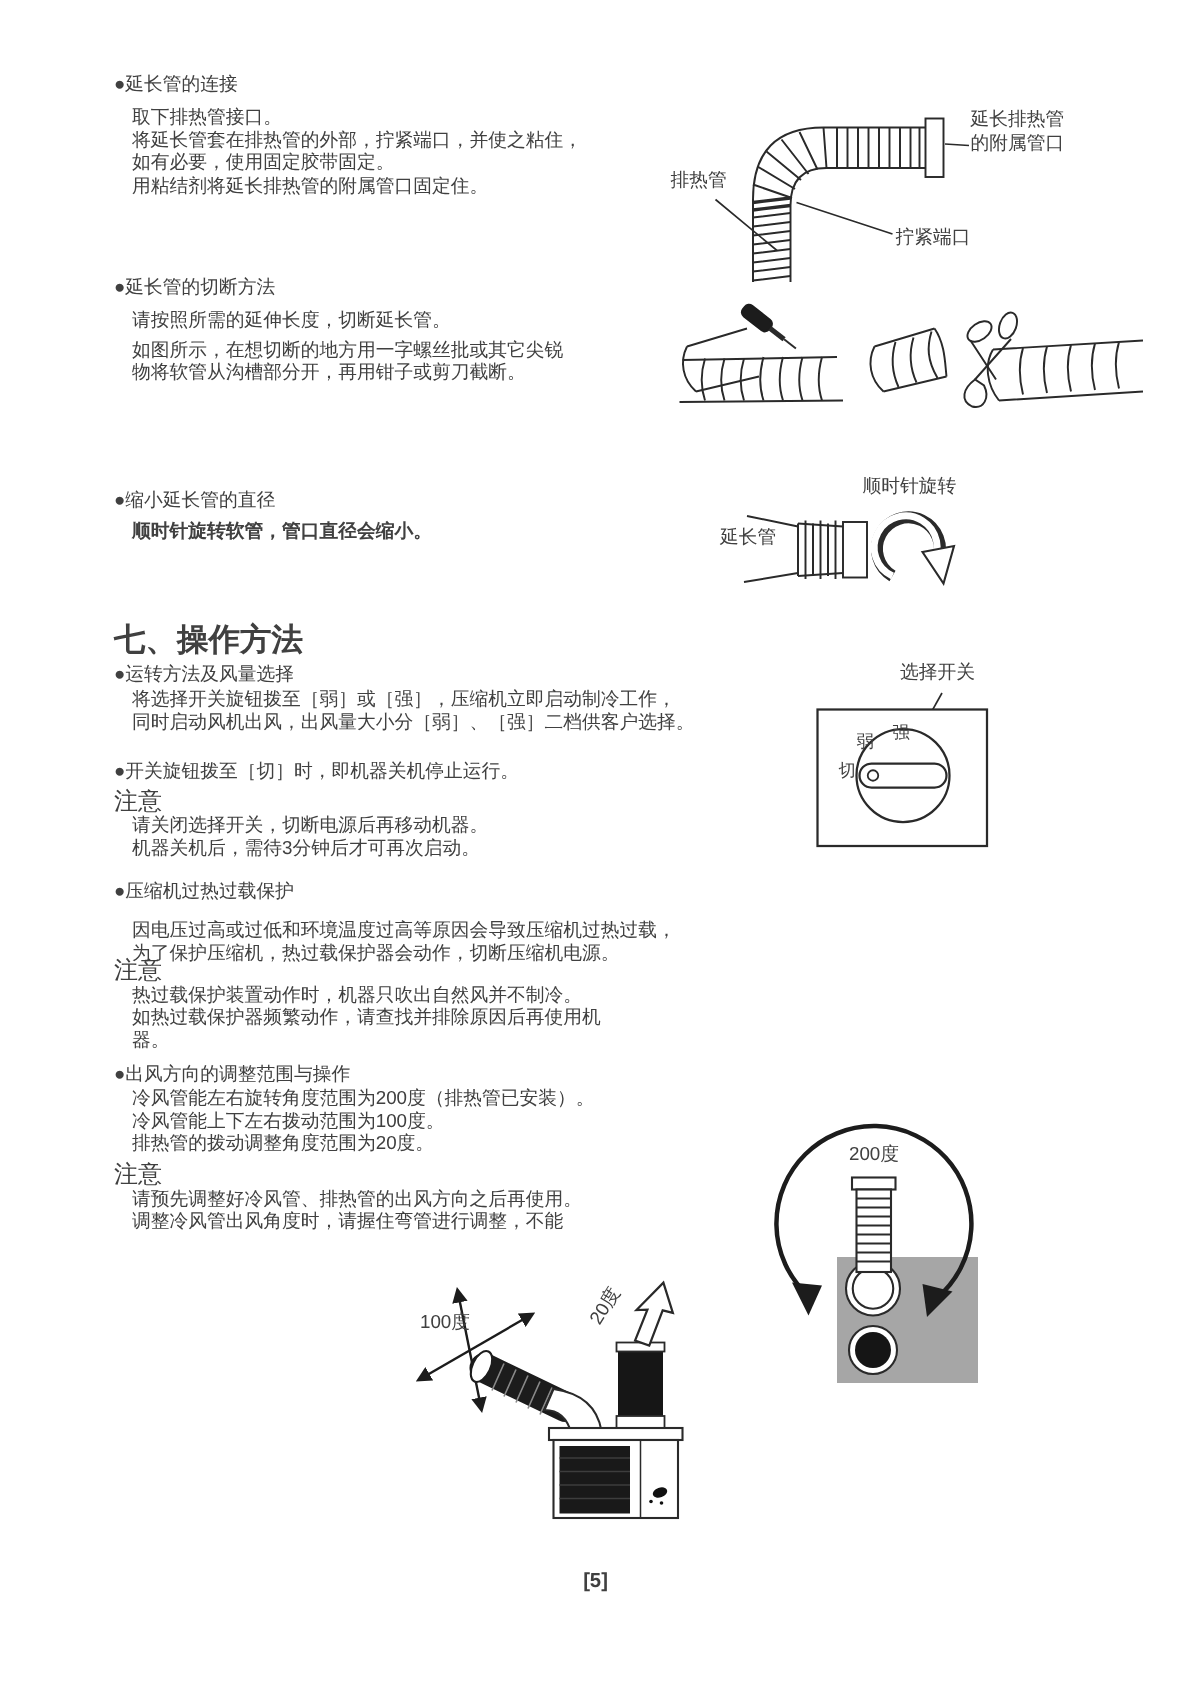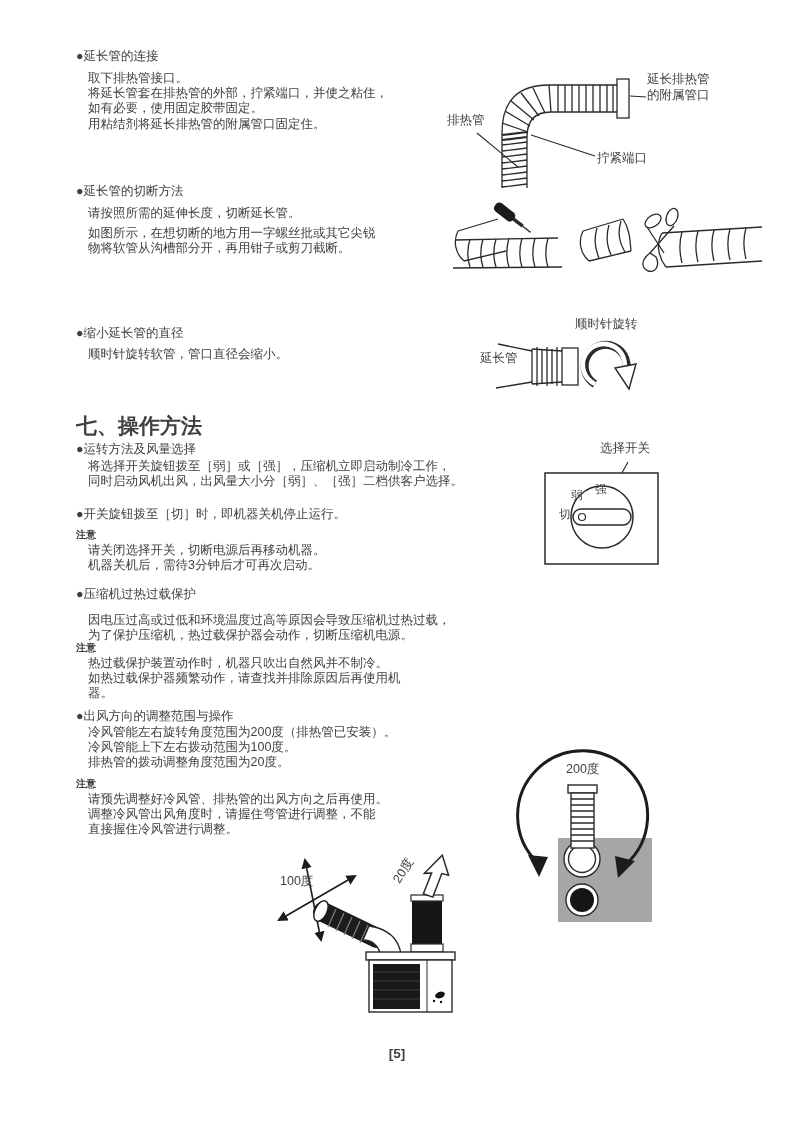--- a/index.html
+++ b/index.html
@@ -6,21 +6,21 @@
   .page{
     position:relative;width:794px;height:1122px;background:#ffffff;
     font-family:"Liberation Sans","DejaVu Sans",sans-serif;color:#404040;
     overflow:hidden;
   }
   .tblock{position:absolute;left:76px;}
   .stitle{font-size:12.5px;line-height:16px;white-space:nowrap;}
   .line{font-size:12.5px;line-height:15.2px;white-space:nowrap;}
   .indent{margin-left:12px;}
   .gap{margin-top:5px;}
-  .notice{font-weight:bold;font-size:10px;line-height:16px;}
+  .notice{font-weight:normal;font-size:16px;line-height:16px;}
   .h1{font-size:21px;font-weight:bold;white-space:nowrap;}
   .diagram{position:absolute;}
   .diagram svg{position:absolute;left:0;top:0;}
   .dlabel{position:absolute;font-size:12.5px;line-height:16px;white-space:nowrap;}
   .dlabel.small{font-size:11.5px;}
   .pageno{position:absolute;left:0;right:0;top:1046px;text-align:center;
     font-size:13.5px;font-weight:bold;}
   .rot20{transform:rotate(-58deg);transform-origin:left bottom;}
 </style>
 </head>
@@ -96,21 +96,21 @@
         <g>
           <path d="M212,38 L312,32 M216,72 L312,66 M212,38 C206,48 208,62 216,72"></path>
           <path d="M232,37 C229,47 229,56 232,68 M248,36 C245,46 245,55 248,67 M264,35 C261,45 261,54 264,66 M280,34 C277,44 277,53 280,65 M296,33 C293,43 293,52 296,64"></path>
         </g>
       </g>
     </svg>
   </div>
 
   <div class="tblock" style="top:325px;">
     <div class="stitle">●缩小延长管的直径</div>
-    <div class="indent" style="margin-top:6px;">
+    <div class="indent" style="margin-top:6px;font-weight:bold;">
       <div class="line">顺时针旋转软管，管口直径会缩小。</div>
     </div>
   </div>
 
   <div class="diagram" style="left:460px;top:296px;width:280px;height:105px;">
     <svg width="280" height="105" viewBox="0 0 280 105">
       <g stroke="#2a2a2a" fill="none" stroke-width="1.3">
         <path d="M38,48 L72,55 M36,92 L72,86"></path>
         <path d="M72,53 L102,55 M72,88 L102,86"></path>
         <path d="M72,53 L72,88 M77,51 L77,90 M82,53 L82,88 M87,51 L87,90 M92,53 L92,88 M97,51 L97,90"></path>
@@ -172,21 +172,20 @@
       <div class="line">冷风管能上下左右拨动范围为100度。</div>
       <div class="line">排热管的拨动调整角度范围为20度。</div>
     </div>
   </div>
 
   <div class="tblock" style="top:776px;">
     <div class="notice">注意</div>
     <div class="indent">
       <div class="line">请预先调整好冷风管、排热管的出风方向之后再使用。</div>
       <div class="line">调整冷风管出风角度时，请握住弯管进行调整，不能</div>
-      <div class="line">直接握住冷风管进行调整。</div>
     </div>
   </div>
 
   <div class="diagram" style="left:540px;top:440px;width:160px;height:140px;">
     <svg width="160" height="140" viewBox="0 0 160 140">
       <g stroke="#2a2a2a" fill="none" stroke-width="1.5">
         <path d="M88,22 L60,72" stroke-width="1.1"></path>
         <rect x="5" y="33" width="113" height="91" fill="#ffffff"></rect>
         <circle cx="62" cy="77" r="31" fill="#ffffff"></circle>
         <rect x="33" y="69" width="58" height="16" rx="8" fill="#ffffff"></rect>

